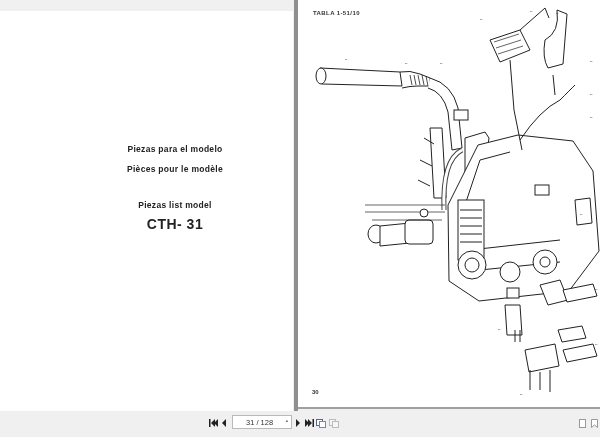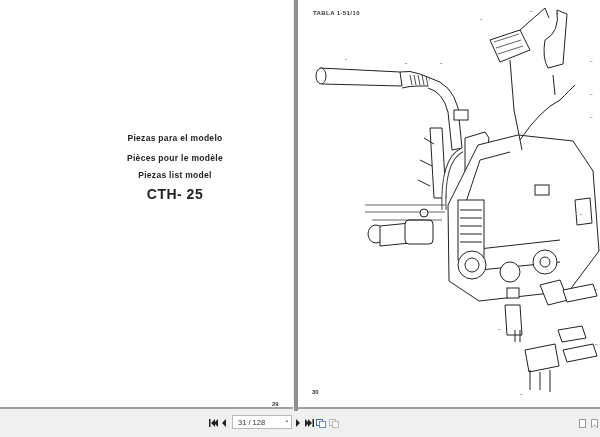--- a/index.html
+++ b/index.html
@@ -1,42 +1,42 @@
 <!DOCTYPE html>
 <html><head>
 <meta charset="utf-8">
 <style>
   html, body { margin:0; padding:0; }
   body { width:600px; height:437px; background:#f0f0f0; position:relative; overflow:hidden; font-family:"Liberation Sans", sans-serif; }
   .viewer { position:absolute; left:0; top:0; width:600px; height:410px; background:#f0f0f0; }
   .divider { position:absolute; left:294px; top:0; width:4px; height:412px; background:#8f8f8f; }
-  .page-left-real { position:absolute; left:0; top:0; width:293px; height:409px; background:#fff; border-bottom:2px solid #a0a0a0; box-sizing:border-box;}
+  .page-left-real { position:absolute; left:0; top:11px; width:293px; height:409px; background:#fff; border-bottom:2px solid #a0a0a0; box-sizing:border-box;}
   .page-right-real { position:absolute; left:298px; top:0; width:302px; height:409px; background:#fff; border-bottom:2px solid #a0a0a0; box-sizing:border-box;}
   .title-block { position:absolute; left:100px; top:133px; width:150px; text-align:center; color:#222; }
-  .t-line { font-weight:bold; font-size:8.5px; letter-spacing:0.3px; margin-bottom:7px; }
+  .t-line { font-weight:bold; font-size:8.5px; letter-spacing:0.3px; margin-bottom:26px; }
   .t-line.es { margin-bottom:10px; }
   .t-model { font-weight:bold; font-size:14px; letter-spacing:0.5px; line-height:17px; }
   .pnum { position:absolute; font-size:6px; font-weight:bold; color:#333; }
   .tabla { position:absolute; left:313px; top:10px; font-size:6px; font-weight:bold; color:#333; letter-spacing:0.4px; }
   .diagram { position:absolute; left:300px; top:0; width:300px; height:408px; }
   .toolbar { position:absolute; left:0; top:411px; width:600px; height:26px; background:#f0f0f0; }
   .tb-btn { position:absolute; top:5px; height:14px; display:flex; align-items:center; justify-content:center; color:#222; font-size:9px; cursor:pointer; }
-  .page-input { position:absolute; left:232px; top:4px; width:60px; height:14px; border:1px solid #b9b9b9; background:#fff; box-sizing:border-box; font-size:7.5px; color:#333; padding:1px 5px; display:flex; align-items:center; }
+  .page-input { position:absolute; left:232px; top:4px; width:60px; height:14px; border:1px solid #b9b9b9; background:#fff; box-sizing:border-box; font-size:7.5px; color:#333; padding:1px 13px; display:flex; align-items:center; }
   .page-input .dd { position:absolute; right:3px; top:2px; font-size:6px; color:#555; }
 </style>
 </head>
 <body>
 
 <div class="viewer">
   <div class="page-left-real">
     <div class="title-block">
       <div class="t-line es">Piezas para el modelo</div>
       <div class="t-line">Pièces pour le modèle</div>
       <div class="t-line" style="margin-bottom:6px">Piezas list model</div>
-      <div class="t-model">CTH- 25</div>
+      <div class="t-model">CTH- 31</div>
     </div>
     <div class="pnum" style="left:272px;top:401px;">29</div>
   </div>
 
   <div class="divider"></div>
 
   <div class="page-right-real">
     <div class="pnum" style="left:14px;top:389px;">30</div>
   </div>
   <div class="tabla">TABLA 1-51/10</div>

